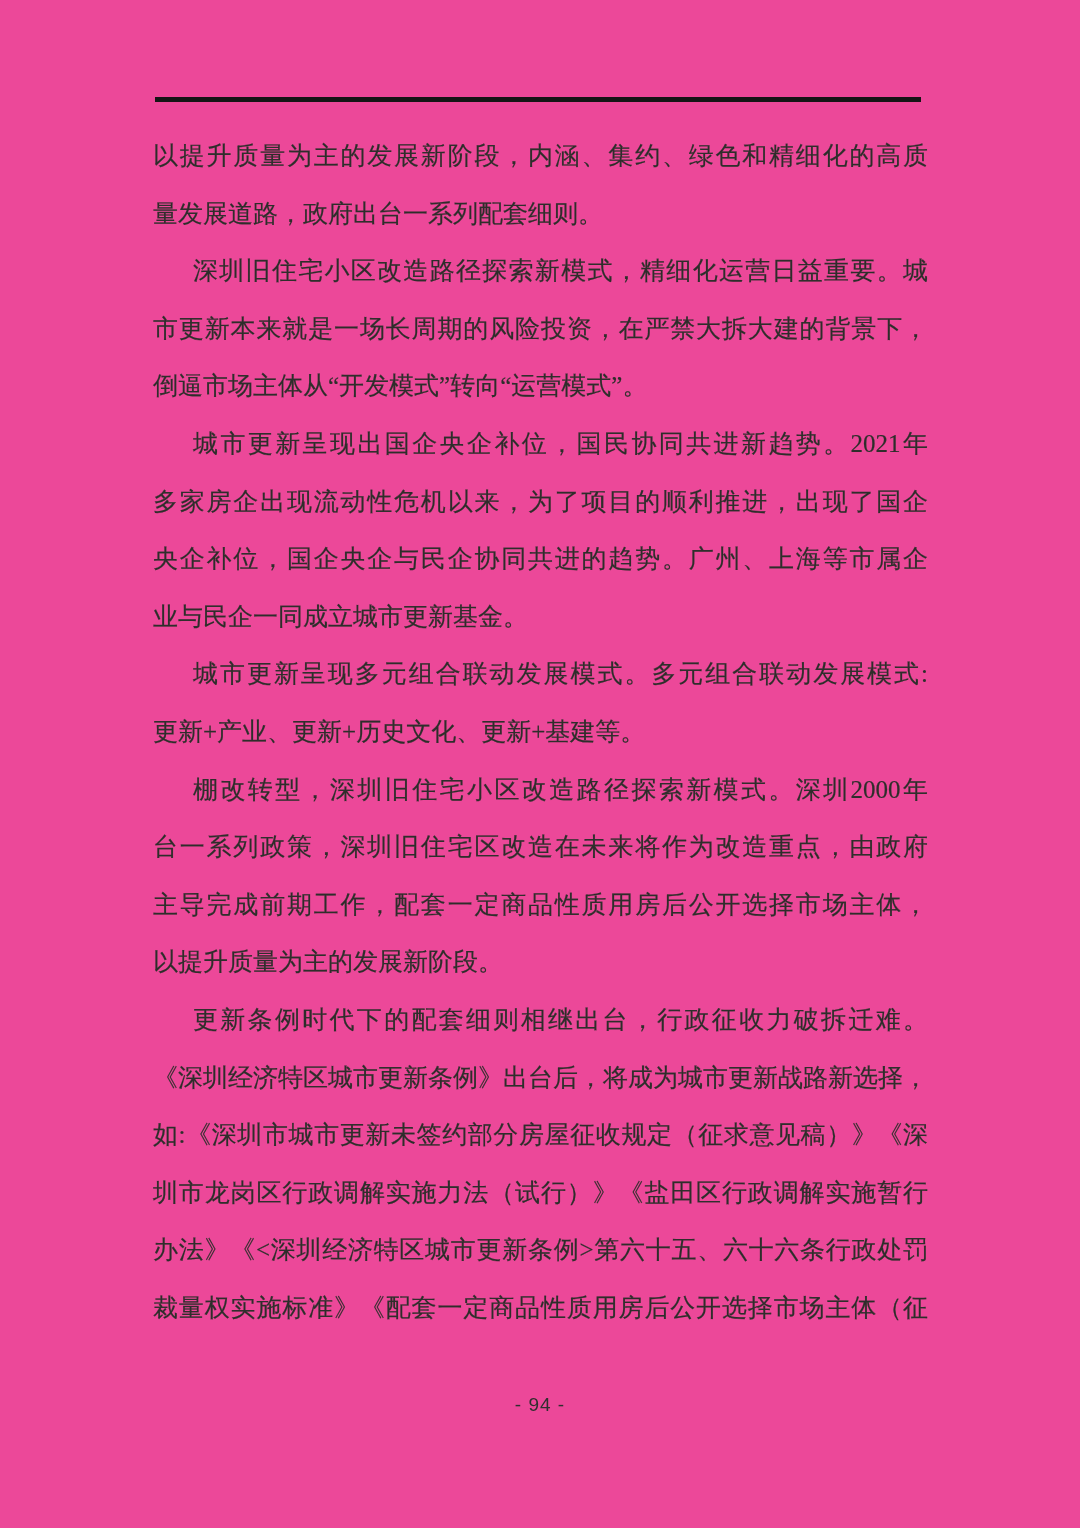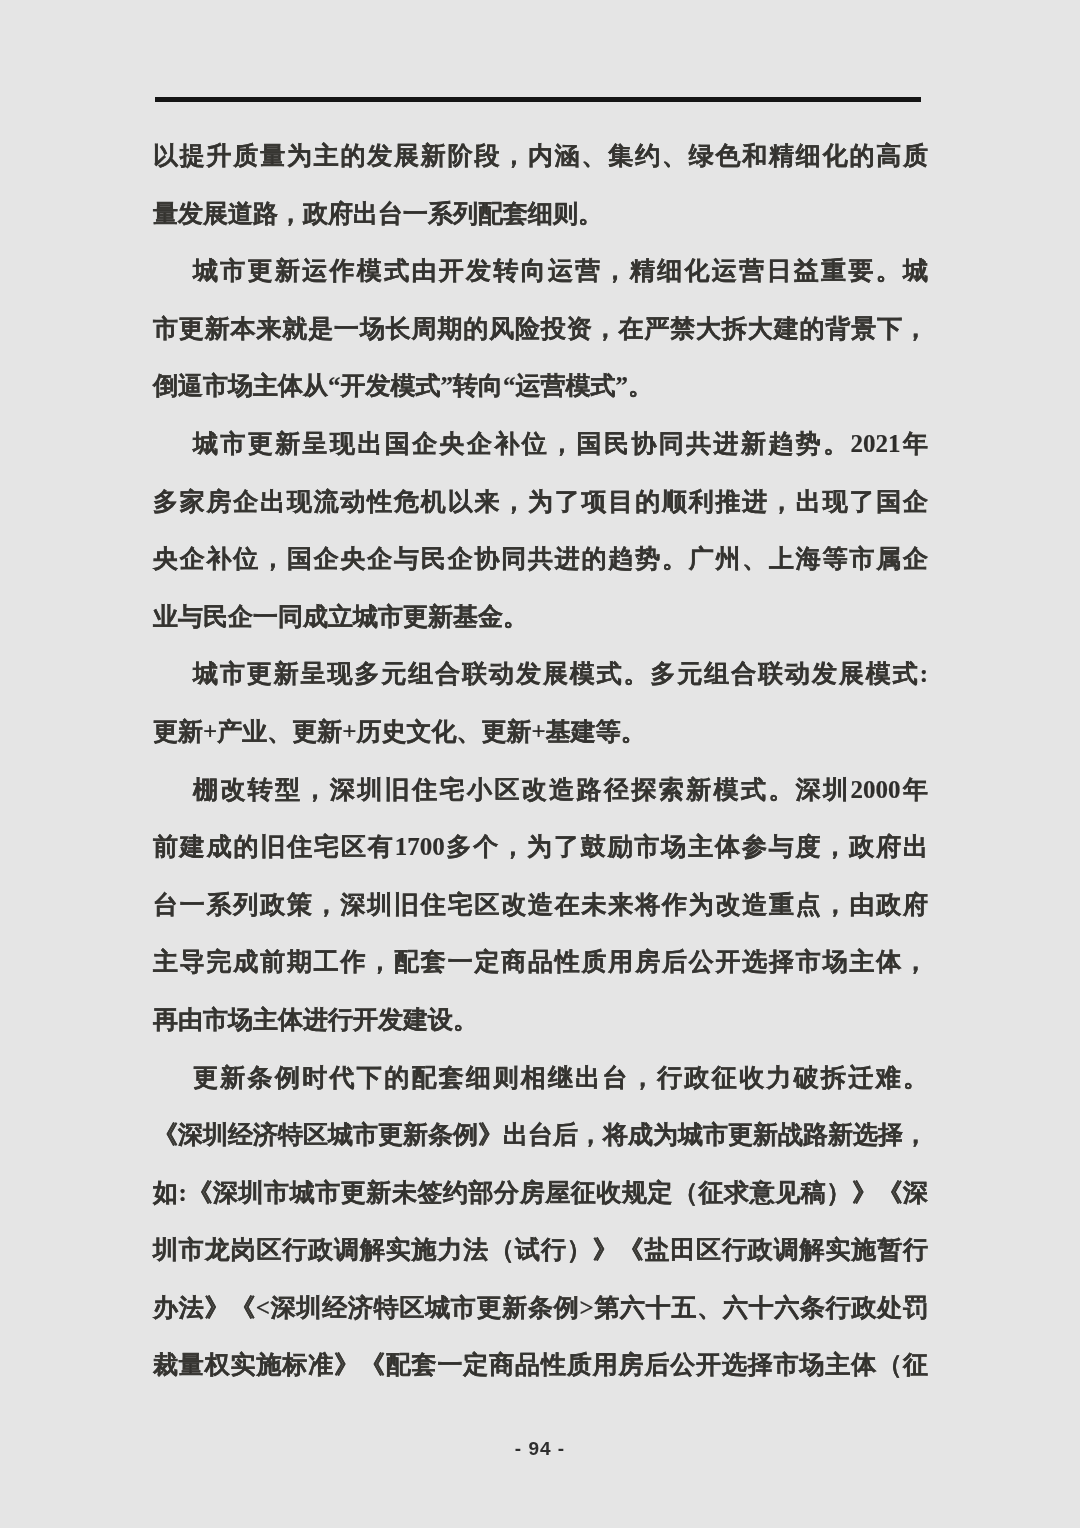--- a/index.html
+++ b/index.html
@@ -7,22 +7,21 @@
     padding: 0;
     width: 1080px;
     height: 1528px;
     background: #fcfcfb;
   }
   .page {
     position: relative;
     width: 1080px;
     height: 1528px;
     overflow: hidden;
-    background: #e5e5e5;
-    font-weight: bold;
+    background: #ec4899;
   }
   .top-rule {
     position: absolute;
     left: 155px;
     top: 97px;
     width: 766px;
     height: 5px;
     background: #151515;
   }
   .content {
@@ -51,61 +50,59 @@
   .footer {
     position: absolute;
     left: 0;
     top: 1394px;
     width: 1080px;
     text-align: center;
     font-family: "Liberation Sans", "DejaVu Sans", sans-serif;
     font-size: 19px;
     color: #2f2f2f;
     letter-spacing: 1px;
-    margin-top: 44px;
   }
 </style>
 </head>
 <body>
 
 <div class="page">
 
   <div class="top-rule"></div>
 
   <div class="content">
 
     <div>
       <div class="line jfull">以提升质量为主的发展新阶段，内涵、集约、绿色和精细化的高质</div>
       <div class="line jlast">量发展道路，政府出台一系列配套细则。</div>
     </div>
 
     <div>
-      <div class="line jfull indent">城市更新运作模式由开发转向运营，精细化运营日益重要。城</div>
+      <div class="line jfull indent">深圳旧住宅小区改造路径探索新模式，精细化运营日益重要。城</div>
       <div class="line jfull">市更新本来就是一场长周期的风险投资，在严禁大拆大建的背景下，</div>
       <div class="line jlast">倒逼市场主体从“开发模式”转向“运营模式”。</div>
     </div>
 
     <div>
       <div class="line jfull indent">城市更新呈现出国企央企补位，国民协同共进新趋势。2021年</div>
       <div class="line jfull">多家房企出现流动性危机以来，为了项目的顺利推进，出现了国企</div>
       <div class="line jfull">央企补位，国企央企与民企协同共进的趋势。广州、上海等市属企</div>
       <div class="line jlast">业与民企一同成立城市更新基金。</div>
     </div>
 
     <div>
       <div class="line jfull indent">城市更新呈现多元组合联动发展模式。多元组合联动发展模式:</div>
       <div class="line jlast">更新+产业、更新+历史文化、更新+基建等。</div>
     </div>
 
     <div>
       <div class="line jfull indent">棚改转型，深圳旧住宅小区改造路径探索新模式。深圳2000年</div>
-      <div class="line jfull">前建成的旧住宅区有1700多个，为了鼓励市场主体参与度，政府出</div>
       <div class="line jfull">台一系列政策，深圳旧住宅区改造在未来将作为改造重点，由政府</div>
       <div class="line jfull">主导完成前期工作，配套一定商品性质用房后公开选择市场主体，</div>
-      <div class="line jlast">再由市场主体进行开发建设。</div>
+      <div class="line jlast">以提升质量为主的发展新阶段。</div>
     </div>
 
     <div>
       <div class="line jfull indent">更新条例时代下的配套细则相继出台，行政征收力破拆迁难。</div>
       <div class="line jfull">《深圳经济特区城市更新条例》出台后，将成为城市更新战路新选择，</div>
       <div class="line jfull">如:《深圳市城市更新未签约部分房屋征收规定（征求意见稿）》《深</div>
       <div class="line jfull">圳市龙岗区行政调解实施力法（试行）》《盐田区行政调解实施暂行</div>
       <div class="line jfull">办法》《&lt;深圳经济特区城市更新条例&gt;第六十五、六十六条行政处罚</div>
       <div class="line jfull">裁量权实施标准》《配套一定商品性质用房后公开选择市场主体（征</div>
     </div>

